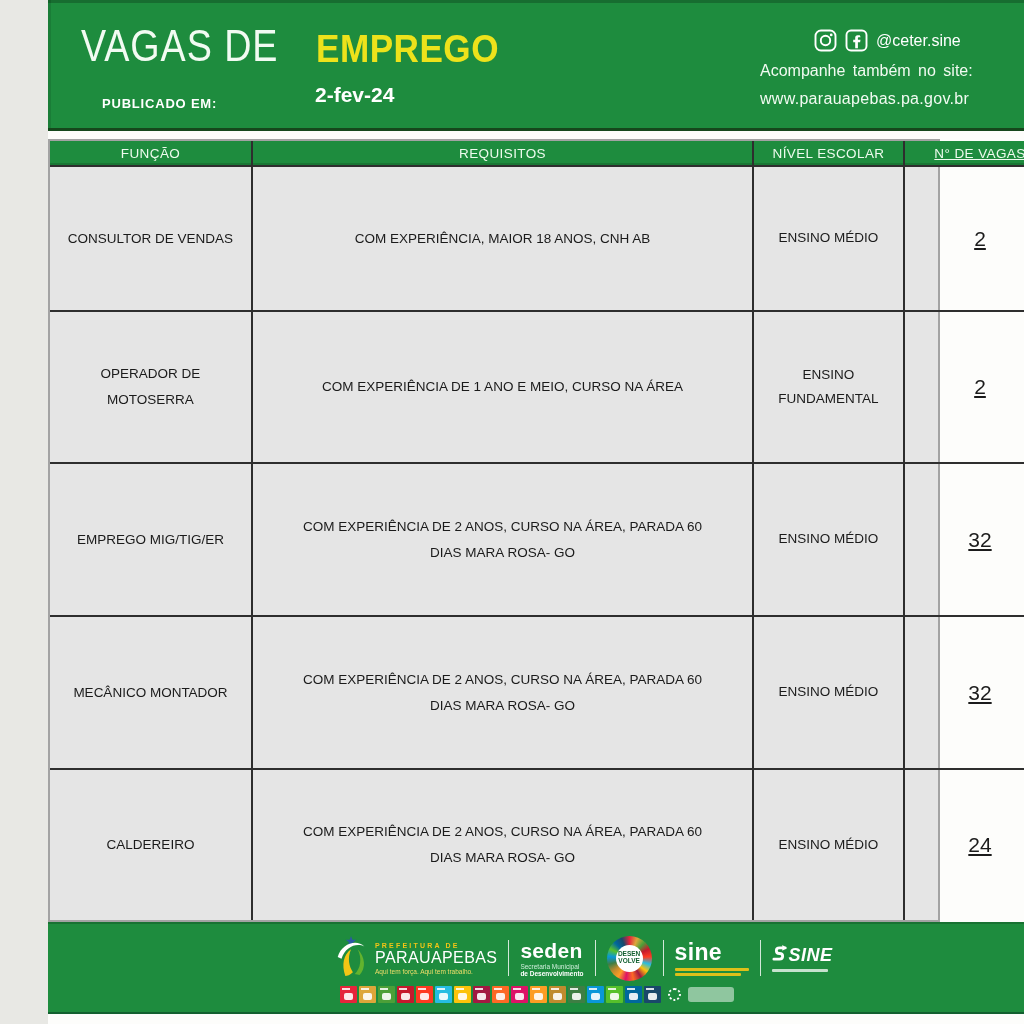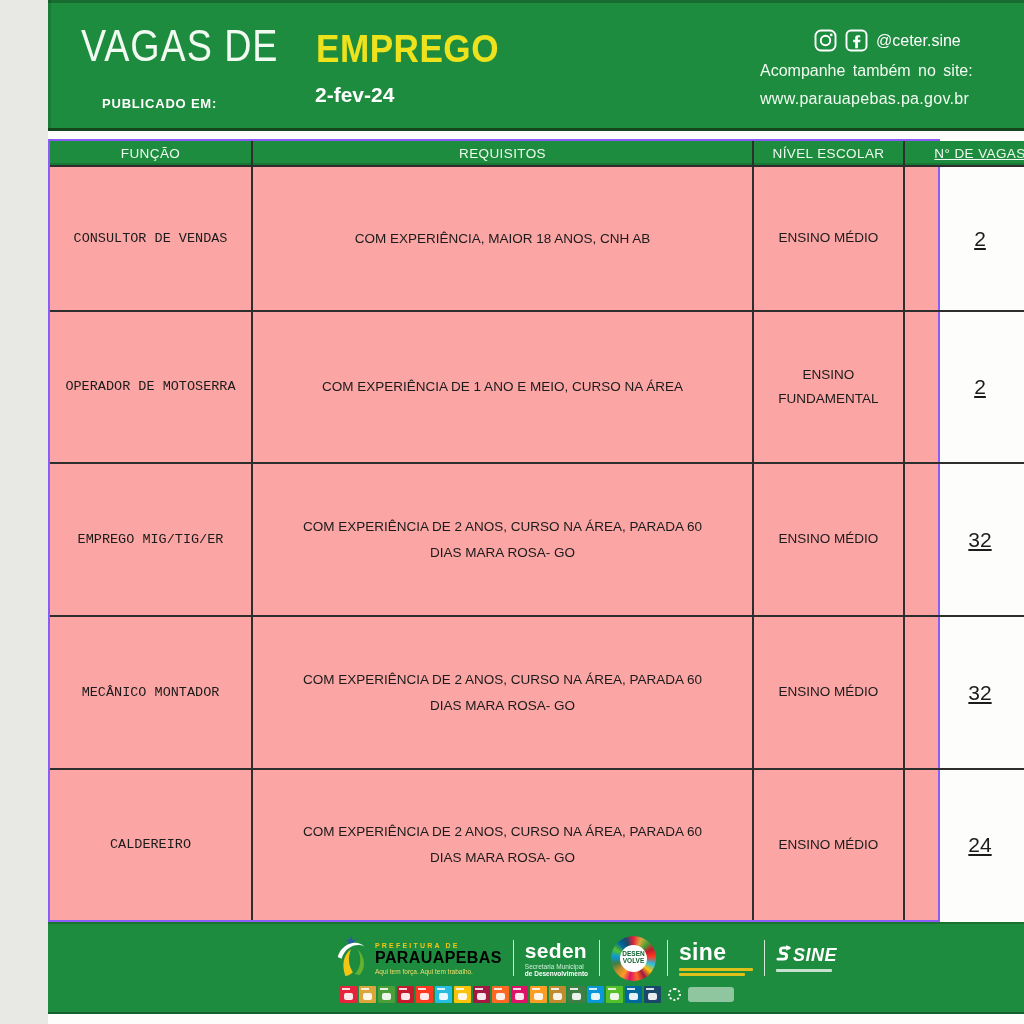--- a/index.html
+++ b/index.html
@@ -30,48 +30,48 @@
   .social-handle { font-size:16px; color:#fff; }
   .follow-text { position:absolute; left:712px; top:62px; font-size:16px; word-spacing:3px; color:#f2fbf2;}
   .website { position:absolute; left:712px; top:90px; font-size:16px; letter-spacing:.3px; color:#f2fbf2;}
 
   
   .jobs-table {
     position:absolute; left:0; top:139px; width:892px;
     display:grid;
     grid-template-columns:203px 501px 151px 150px;
     grid-template-rows:26px 145px 152px 153px 153px 150px;
-    border:2px solid #8b5cf6;
-    background:#fca5a5;
+    border:2px solid #a3a3a3;
+    background:#e5e5e5;
   }
   .cell { border-right:2px solid #2e2e2e; border-bottom:2px solid #2e2e2e;
           display:flex; align-items:center; justify-content:center; text-align:center; }
   .cell.last-col { border-right:none;text-decoration:underline; }
   .cell.last-row { border-bottom:none; }
   .th { background:#1E8C3E; color:#eefbee; font-size:13.5px; font-weight:400; letter-spacing:.4px;
         box-shadow: inset 0 -2px 0 rgba(0,0,0,.15);}
   .td { color:#1b1b1b; font-size:13.5px; line-height:1.9; }
-  .td.funcao { padding:0 10px;font-family:Liberation Mono, monospace; }
+  .td.funcao { padding:0 10px; }
   .td.requisitos { padding:0 39px; }
   .td.nivel { padding:0 20px; line-height:1.8; }
   .td.vagas { font-size:21px; }
 
   
   .footer-band {
     position:absolute; left:0; top:922px; width:1008px; height:92px;
     background:#1E8C3E; border-bottom:2px solid #136030;
     box-shadow: inset 0 2px 0 rgba(0,0,0,.18);
   }
   .logo-row { position:absolute; left:284px; top:9px; display:flex; align-items:center; gap:11px; height:54px; }
   .lr-div { width:1px; height:36px; background:rgba(255,255,255,.8); }
 
   .pref-logo { display:flex; align-items:center; gap:5px; }
   .pref-text { display:flex; flex-direction:column; align-items:flex-start; }
   .pref-line1 { font-size:7px; font-weight:700; letter-spacing:2.2px; color:#f3c515; }
-  .pref-line2 { font-size:16px; font-weight:700; letter-spacing:.4px; color:#000000; }
+  .pref-line2 { font-size:16px; font-weight:400; letter-spacing:.4px; color:#ffffff; }
   .pref-tagline { font-size:6.5px; color:#f3df6a; margin-top:1px; }
 
   .seden { display:flex; flex-direction:column; align-items:flex-start; }
   .seden-name { font-size:21px; font-weight:800; color:#fff; letter-spacing:.3px; line-height:1; }
   .seden-sub1 { font-size:6.5px; color:#cfeedb; margin-top:2px; }
   .seden-sub2 { font-size:6.5px; color:#fff; font-weight:700; }
 
   .wheel { position:relative; width:45px; height:45px; border-radius:50%;
     background:conic-gradient(#e5243b,#dda63a,#4c9f38,#c5192d,#ff3a21,#26bde2,#fcc30b,#a21942,#fd6925,#dd1367,#fd9d24,#bf8b2e,#3f7e44,#0a97d9,#56c02b,#00689d,#19486a,#e5243b);
     display:flex; align-items:center; justify-content:center; }

